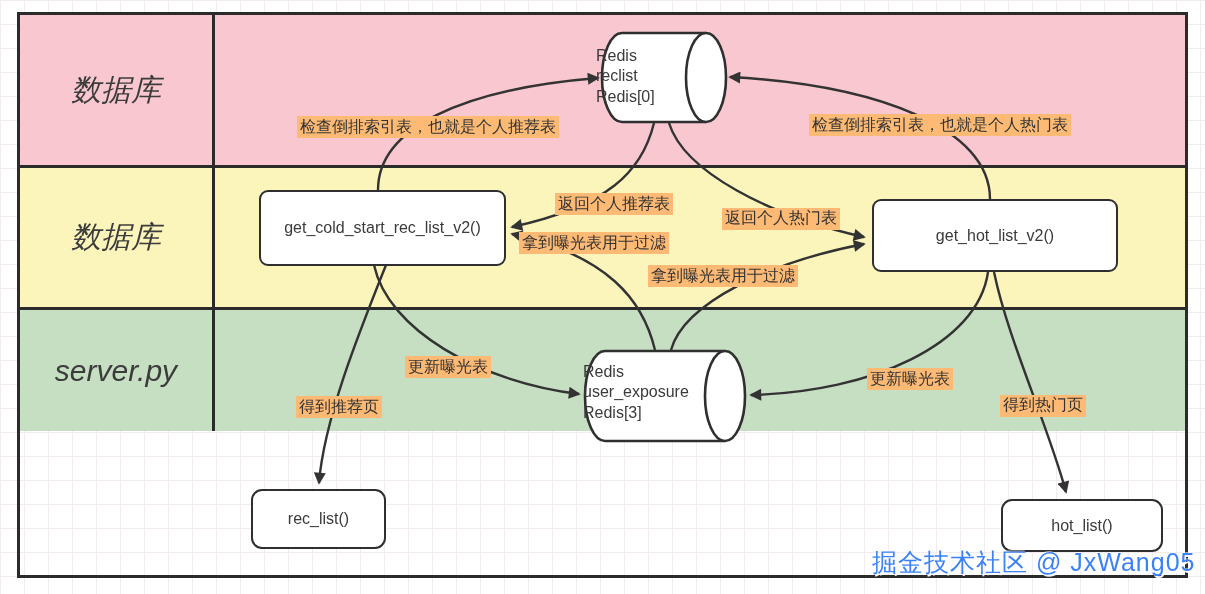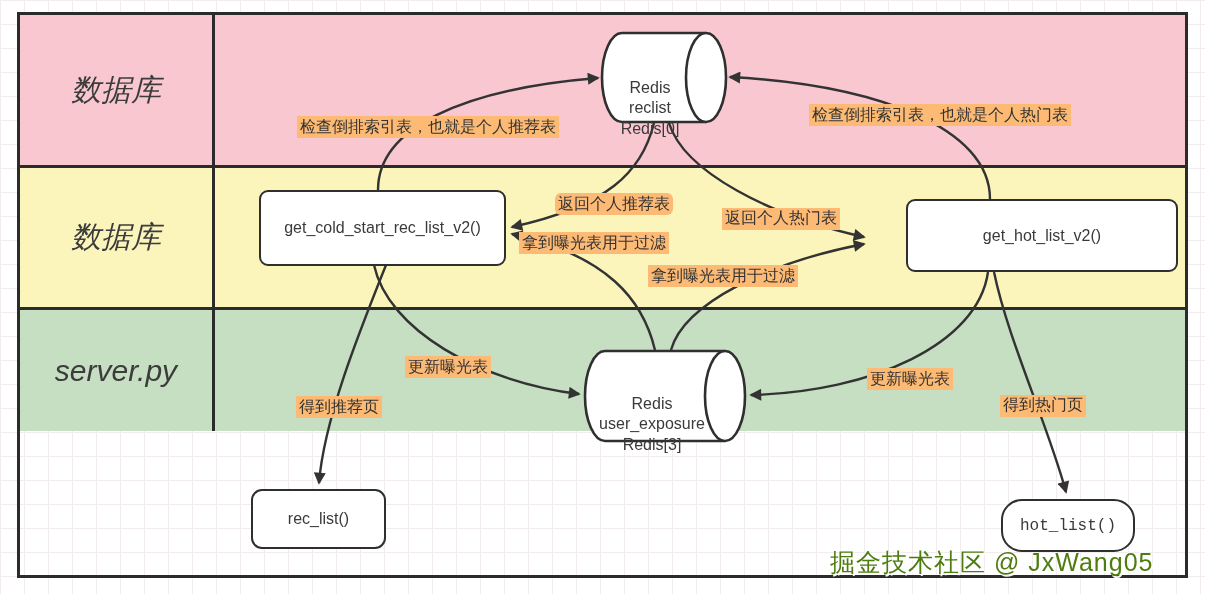--- a/index.html
+++ b/index.html
@@ -32,32 +32,32 @@
   .edge{fill:none;stroke:#333333;stroke-width:2.4px;}
   .cyl{fill:#ffffff;stroke:#2f2f2f;stroke-width:2.6px;}
   
   .node{
     position:absolute;z-index:3;background:#ffffff;
     border:2.5px solid #2f2f2f;border-radius:9px;
     display:flex;align-items:center;justify-content:center;
     font-size:16px;color:#3a3a3a;box-sizing:border-box;white-space:nowrap;
   }
   .cyl-label{
-    position:absolute;z-index:3;text-align:center;font-size:16px;
-    line-height:1.28;color:#3a3a3a;white-space:pre-line;margin-top:32px;
+    position:absolute;z-index:3;text-align:left;font-size:16px;
+    line-height:1.28;color:#3a3a3a;white-space:pre-line;
   }
   
   .chip{
     position:absolute;z-index:4;background:#fdba74;color:#333333;
     font-size:16px;line-height:1.25;padding:1px 3px;white-space:nowrap;
   }
   
   .watermark{
-    position:absolute;z-index:5;left:830px;top:546px;
-    font-size:25px;letter-spacing:1px;color:#4d7c0f;
+    position:absolute;z-index:5;left:872px;top:546px;
+    font-size:25px;letter-spacing:1px;color:#3b82f6;
     text-shadow:1.5px 1.5px 0 rgba(255,255,255,0.95),-1px -1px 0 rgba(255,255,255,0.55);
     white-space:nowrap;
   }
 </style>
 </head>
 <body>
 
 <div class="swimlane">
   <div class="lane-row" style="height: 153px; background: rgb(249, 199, 208);">
     <div class="lane-label-cell">数据库</div>
@@ -103,27 +103,27 @@
 </svg>
 
 <div class="cyl-label" style="left:596px;top:46px;width:108px;">Redis
 reclist
 Redis[0]</div>
 <div class="cyl-label" style="left:583px;top:362px;width:138px;">Redis
 user_exposure
 Redis[3]</div>
 
 <div class="node" style="left:259px;top:190px;width:247px;height:76px;">get_cold_start_rec_list_v2()</div>
-<div class="node" style="left:906px;top:199px;width:272px;height:73px;">get_hot_list_v2()</div>
+<div class="node" style="left:872px;top:199px;width:246px;height:73px;">get_hot_list_v2()</div>
 <div class="node" style="left:251px;top:489px;width:135px;height:60px;border-radius:11px;">rec_list()</div>
-<div class="node" style="left:1001px;top:499px;width:134px;height:53px;border-radius:21px;font-family:Liberation Mono, monospace;">hot_list()</div>
+<div class="node" style="left:1001px;top:499px;width:162px;height:53px;border-radius:11px;">hot_list()</div>
 
 <div class="chip" style="left:297px;top:116px;">检查倒排索引表，也就是个人推荐表</div>
-<div class="chip" style="left:809px;top:104px;">检查倒排索引表，也就是个人热门表</div>
-<div class="chip" style="left:555px;top:193px;border-radius:6px;">返回个人推荐表</div>
+<div class="chip" style="left:809px;top:114px;">检查倒排索引表，也就是个人热门表</div>
+<div class="chip" style="left:555px;top:193px;">返回个人推荐表</div>
 <div class="chip" style="left:722px;top:208px;font-family:Liberation Mono, monospace;">返回个人热门表</div>
 <div class="chip" style="left:519px;top:232px;">拿到曝光表用于过滤</div>
 <div class="chip" style="left:648px;top:265px;">拿到曝光表用于过滤</div>
 <div class="chip" style="left:405px;top:356px;">更新曝光表</div>
 <div class="chip" style="left:867px;top:368px;">更新曝光表</div>
 <div class="chip" style="left:296px;top:396px;">得到推荐页</div>
 <div class="chip" style="left:1000px;top:395px;font-family:Liberation Mono, monospace;">得到热门页</div>
 
 <div class="watermark">掘金技术社区 @ JxWang05</div>
 

